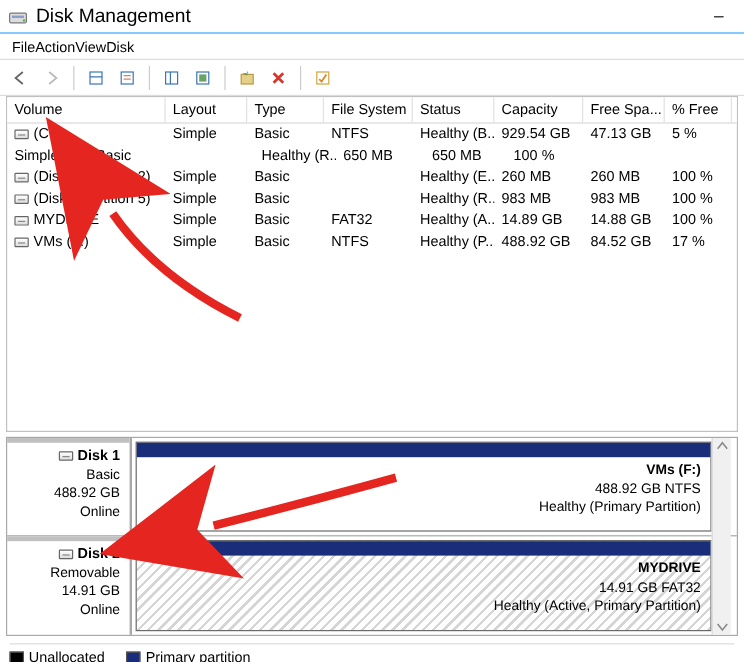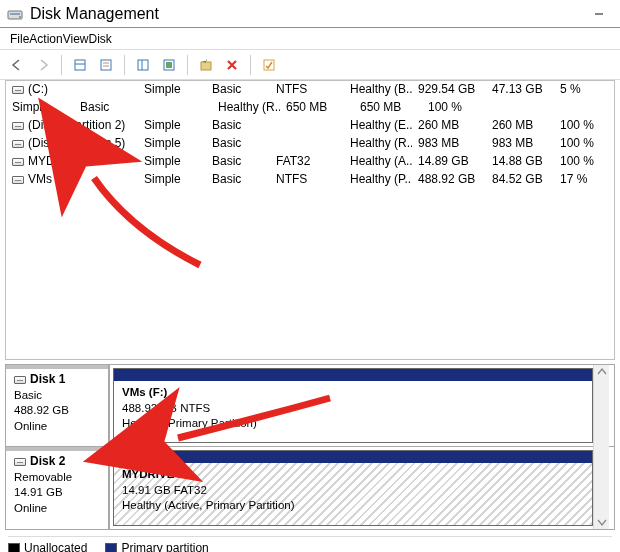--- a/index.html
+++ b/index.html
@@ -48,21 +48,21 @@
   .list-header { display:flex; height:22px; border-bottom:1px solid #d9d9d9; font-size:12px; background:#fff;}
   .list-header > div { border-right:1px solid #e2e2e2; padding:3px 6px; overflow:hidden; white-space:nowrap;}
   .list-body .row { display:flex; height:18px; font-size:12px;}
   .list-body .row > div { padding:1px 6px; overflow:hidden; white-space:nowrap;}
   .col-vol{width:132px;} .col-layout{width:68px;} .col-type{width:64px;} .col-fs{width:74px;}
   .col-status{width:68px;} .col-cap{width:74px;} .col-free{width:68px;} .col-pfree{width:56px;}
   .drive-ic{display:inline-block;width:12px;height:8px;border:1px solid #666;border-radius:1px;margin-right:4px;background:linear-gradient(#fff,#ddd);position:relative;top:1px;}
   .drive-ic::after{content:"";position:absolute;left:2px;top:3px;width:6px;height:1px;background:#888;}
 
   .disk-panel { margin: 4px 5px 0 5px; border:1px solid #a8a8a8; background:#fff;}
-  .disk-row { display:flex; height:82px; border-bottom:1px solid #a8a8a8;}
+  .disk-row { display:flex; height:82px; border-bottom:1px solid #a8a8a8;text-align:right;}
   .disk-row:last-child{border-bottom:none;}
   .disk-info { width:104px; border-right:2px solid #a8a8a8; padding:6px 8px; font-size:11.5px; line-height:1.35; position:relative;}
   .disk-info .top-band{position:absolute;left:0;right:0;top:0;height:4px;background:#c0c0c0;}
   .disk-info b{font-size:12px;}
   .disk-area{flex:1;display:flex;padding:3px;}
   .partition{flex:1;border:1px solid #6a6a6a;position:relative;padding:16px 8px 4px 8px;font-size:11.5px;line-height:1.35;}
   .partition .band{position:absolute;left:0;right:0;top:0;height:12px;background:#1a2d7a;}
   .partition.hatched{
     background-image: repeating-linear-gradient(135deg,#fff 0,#fff 4px,#d5d5d5 4px,#d5d5d5 6px);
   }
@@ -152,20 +152,30 @@
   <div class="tb-sep"></div>
   <div class="tb-btn">
       <svg width="14" height="14">
         <rect x="2" y="2" width="10" height="10" fill="#fff" stroke="#d4a53c"></rect>
         <path d="M4 8 L6 10 L10 4" fill="none" stroke="#d98a2b" stroke-width="1.5"></path>
       </svg>
     </div>
 </div>
 
 <div class="list-area" style="position:relative;">
+  <div class="list-header">
+    <div class="col-vol">Volume</div>
+    <div class="col-layout">Layout</div>
+    <div class="col-type">Type</div>
+    <div class="col-fs">File System</div>
+    <div class="col-status">Status</div>
+    <div class="col-cap">Capacity</div>
+    <div class="col-free">Free Spa...</div>
+    <div class="col-pfree">% Free</div>
+  </div>
   <div class="list-body" id="volume-rows">
       <div class="row">
         <div class="col-vol"><span class="drive-ic"></span>(C:)</div>
         <div class="col-layout">Simple</div>
         <div class="col-type">Basic</div>
         <div class="col-fs">NTFS</div>
         <div class="col-status">Healthy (B...</div>
         <div class="col-cap">929.54 GB</div>
         <div class="col-free">47.13 GB</div>
         <div class="col-pfree">5 %</div>

